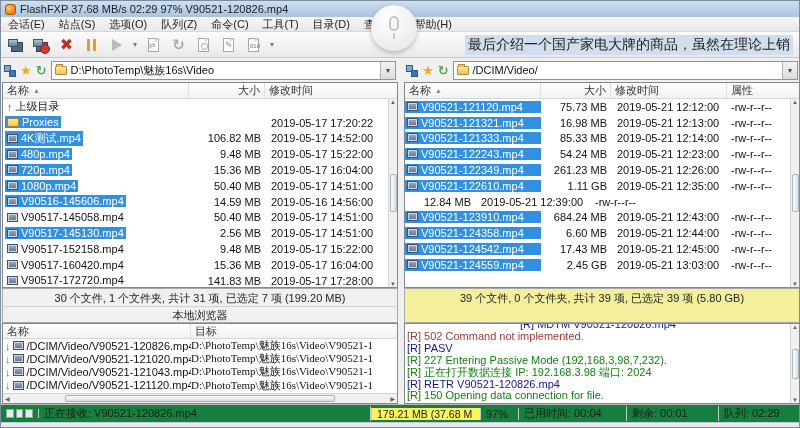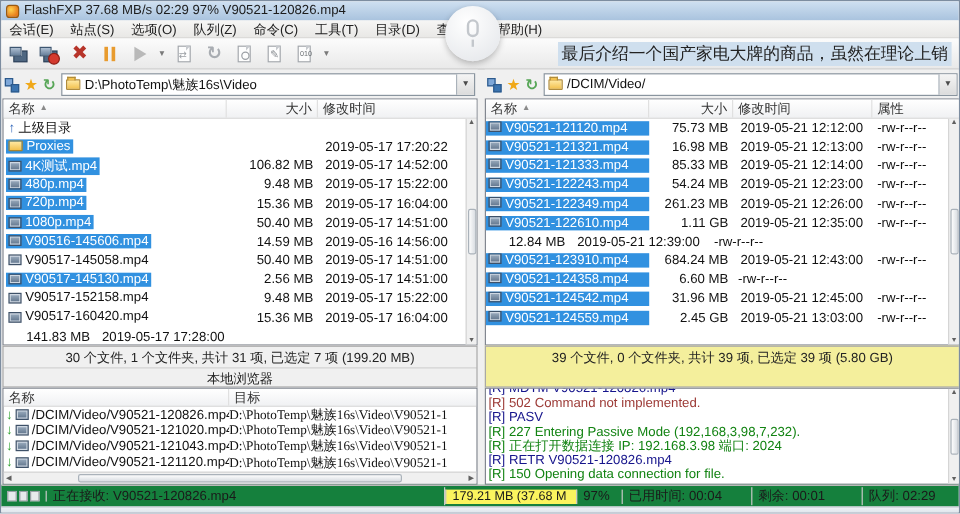--- a/index.html
+++ b/index.html
@@ -340,20 +340,24 @@
           <div class="row">
             <span class="c-name"><span class="selwrap">
                 <span class="ic movie"></span>
                 <span>V90517-160420.mp4</span>
               </span></span>
             <span class="c-size">15.36 MB</span>
             <span class="c-date">2019-05-17 16:04:00</span>
           </div>
 
           <div class="row">
+            <span class="c-name"><span class="selwrap">
+                <span class="ic movie"></span>
+                <span>V90517-172720.mp4</span>
+              </span></span>
             <span class="c-size">141.83 MB</span>
             <span class="c-date">2019-05-17 17:28:00</span>
           </div>
         </div>
       <div class="vscroll">
         <span>▲</span>
         <span class="vthumb"></span>
         <span>▼</span>
       </div>
     </div>
@@ -433,26 +437,27 @@
           <div class="row">
             <span class="c-name selected"><span class="ic movie"></span><span>V90521-123910.mp4</span></span>
             <span class="c-size">684.24 MB</span>
             <span class="c-date">2019-05-21 12:43:00</span>
             <span class="c-attr">-rw-r--r--</span>
           </div>
 
           <div class="row">
             <span class="c-name selected"><span class="ic movie"></span><span>V90521-124358.mp4</span></span>
             <span class="c-size">6.60 MB</span>
+            <span class="c-date">2019-05-21 12:44:00</span>
             <span class="c-attr">-rw-r--r--</span>
           </div>
 
           <div class="row">
             <span class="c-name selected"><span class="ic movie"></span><span>V90521-124542.mp4</span></span>
-            <span class="c-size">31.96 MB</span>
+            <span class="c-size">17.43 MB</span>
             <span class="c-date">2019-05-21 12:45:00</span>
             <span class="c-attr">-rw-r--r--</span>
           </div>
 
           <div class="row">
             <span class="c-name selected"><span class="ic movie"></span><span>V90521-124559.mp4</span></span>
             <span class="c-size">2.45 GB</span>
             <span class="c-date">2019-05-21 13:03:00</span>
             <span class="c-attr">-rw-r--r--</span>
           </div>
@@ -519,21 +524,21 @@
     <div class="hscroll">
       <span>◀</span>
       <span class="hthumb"></span>
       <span>▶</span>
     </div>
   </div>
 
   <div class="log">
     <div class="log-body">
 
-        <div style="color: rgb(22, 21, 140);">[R] MDTM V90521-120826.mp4</div>
+        <div style="color: rgb(22, 21, 140); text-align: center;">[R] MDTM V90521-120826.mp4</div>
 
         <div style="color: rgb(156, 58, 54);">[R] 502 Command not implemented.</div>
 
         <div style="color: rgb(22, 21, 140);">[R] PASV</div>
 
         <div style="color: rgb(18, 131, 18);">[R] 227 Entering Passive Mode (192,168,3,98,7,232).</div>
 
         <div style="color: rgb(18, 131, 18);">[R] 正在打开数据连接 IP: 192.168.3.98 端口: 2024</div>
 
         <div style="color: rgb(22, 21, 140);">[R] RETR V90521-120826.mp4</div>

